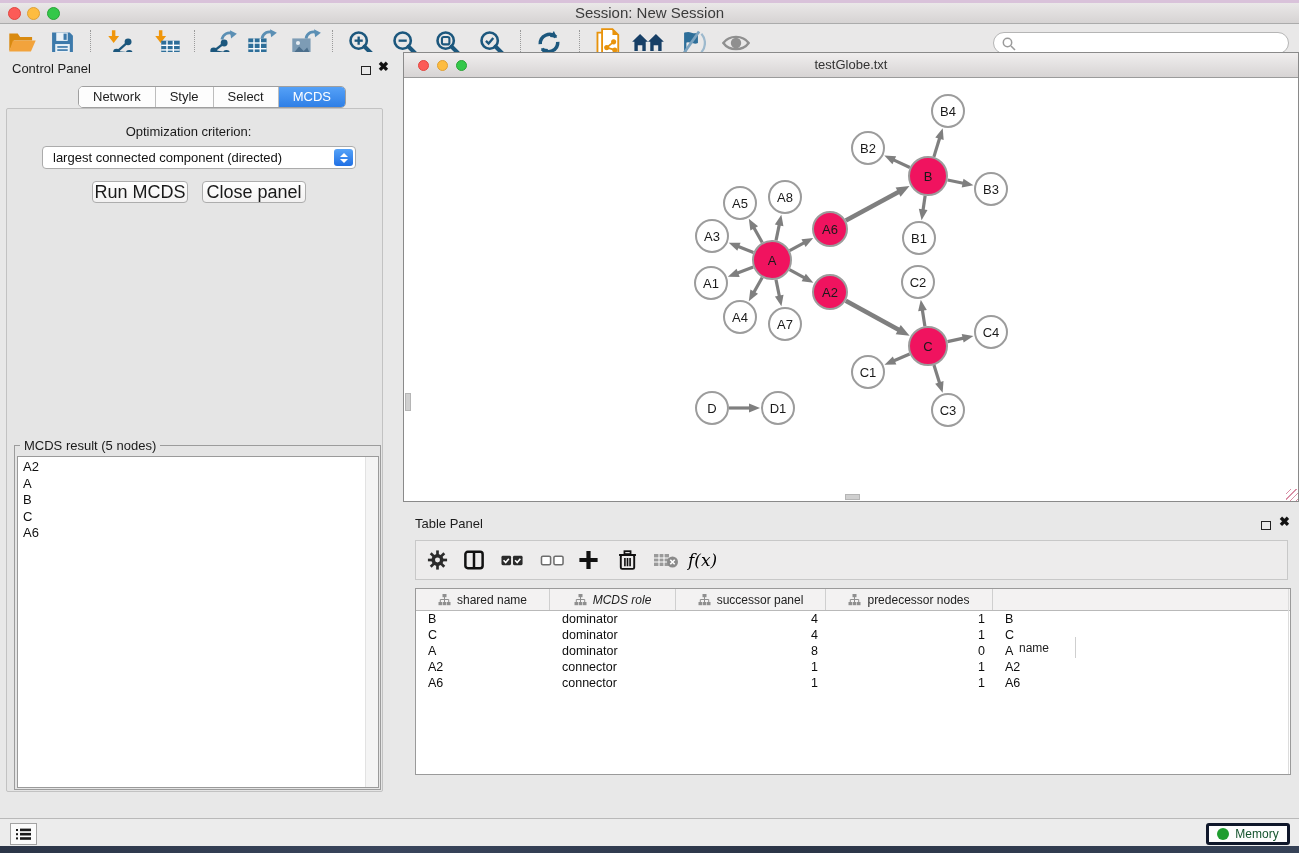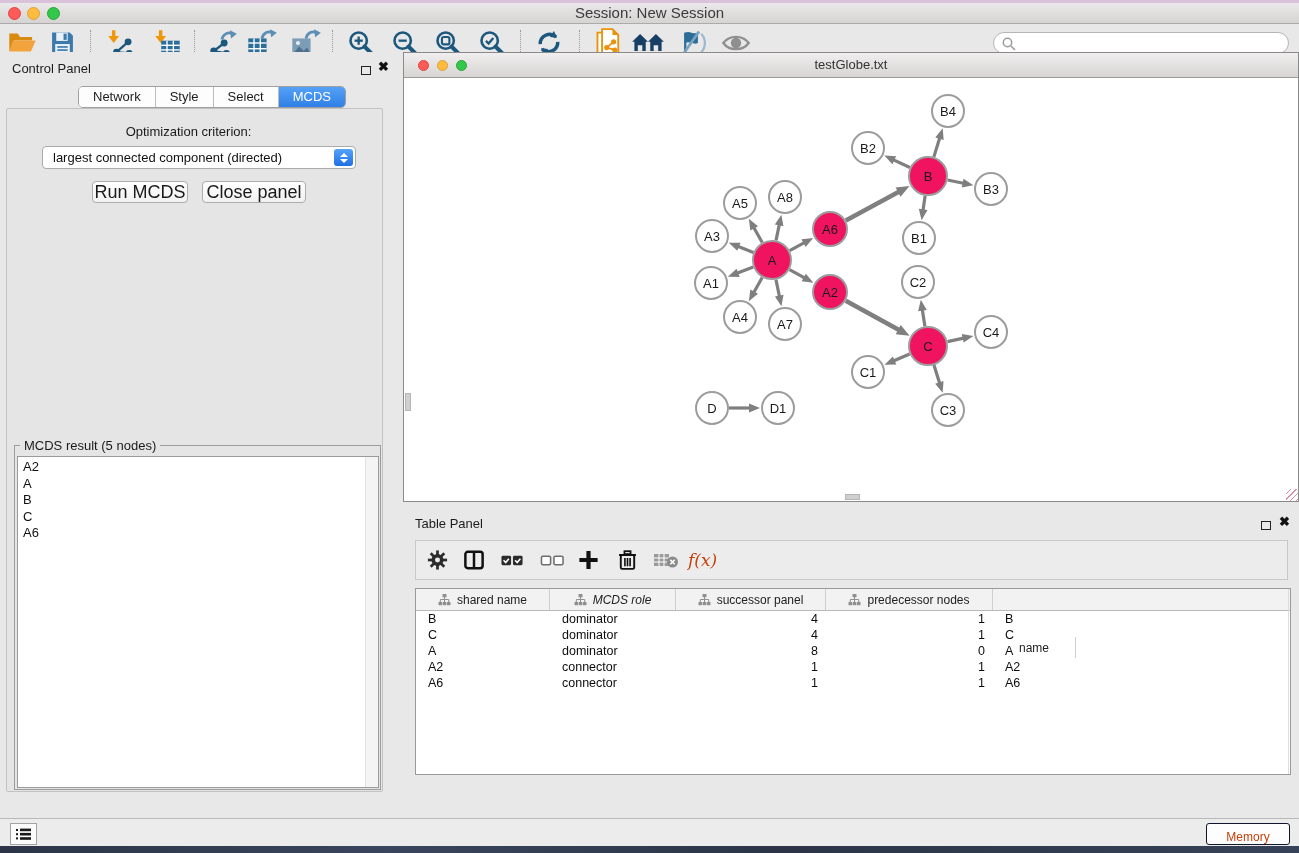--- a/index.html
+++ b/index.html
@@ -116,21 +116,21 @@
   }
 
   
   #table-panel { left:403px; top:458px; width:896px; height:296px; background:#e8e8e8; }
   #tp-title { left:12px; top:6px; font-size:13px; color:#1c1c1c; }
   #tp-toolbar {
     left:12px; top:30px; width:873px; height:40px;
     background:#edecec; border:1px solid #c8c8c8;
   }
   .tpi { position:absolute; top:50%; transform:translateY(-50%); display:flex; align-items:center; }
-  #fx-label { font:italic 17px "DejaVu Serif", serif; color:#c2410c; }
+  #fx-label { font:italic 17px "DejaVu Serif", serif; color:#000000; }
   #tbl {
     left:12px; top:78px; width:876px; height:187px; background:#fff; border:1px solid #9a9a9a; overflow:hidden;
   }
   #tbl-head { display:flex; height:22px; background:#f3f2f2; border-bottom:1px solid #b9b9b9; }
   .th {
     display:flex; align-items:center; justify-content:center; gap:6px;
     border-right:1px solid #cfcfcf; font-size:12px; color:#222; height:100%;text-align:right;
   }
   .tr { display:flex; height:16px; }
   .td { font-size:12.5px; color:#0d0d0d; line-height:16px; white-space:nowrap; overflow:hidden; }
@@ -139,22 +139,22 @@
   #tp-tabs-wrap { left:0; right:0; top:269px; display:flex; justify-content:center; }
 
   
   #statusbar { left:0; top:818px; width:1299px; height:28px; background:#ececec; border-top:1px solid #b9b9b9; }
   #list-btn {
     position:absolute; left:10px; top:4px; width:27px; height:22px;
     background:#fbfbfb; border:1px solid #a3a3a3; display:flex; align-items:center; justify-content:center;
   }
   #memory-btn {
     position:absolute; right:9px; top:4px; width:84px; height:22px;
-    background:#fdfdfd; border:1px solid #0f172a; border-radius:3px;
-    display:flex; align-items:center; justify-content:center; gap:6px; font-size:12px; color:#c2410c;flex-direction:column;
+    background:#fdfdfd; border:3px solid #0f172a; border-radius:3px;
+    display:flex; align-items:center; justify-content:center; gap:6px; font-size:12px; color:#14532d;
   }
   #memory-dot { width:12px; height:12px; border-radius:50%; background:#1f9d2f; }
   #bottom-strip { left:0; top:846px; width:1299px; height:7px;
     background:linear-gradient(90deg,#2b3547,#39455c 30%,#2b3547 60%,#364257); }
 </style>
 </head>
 <body>
 
 <div id="top-strip" class="abs"></div>
 

